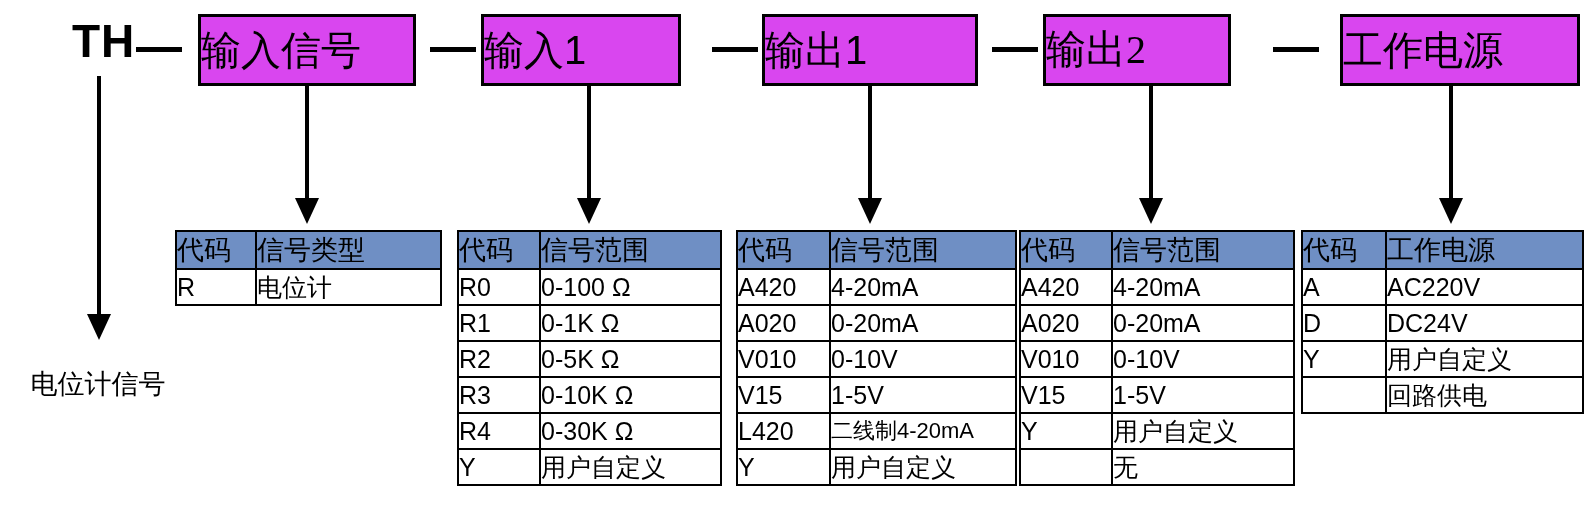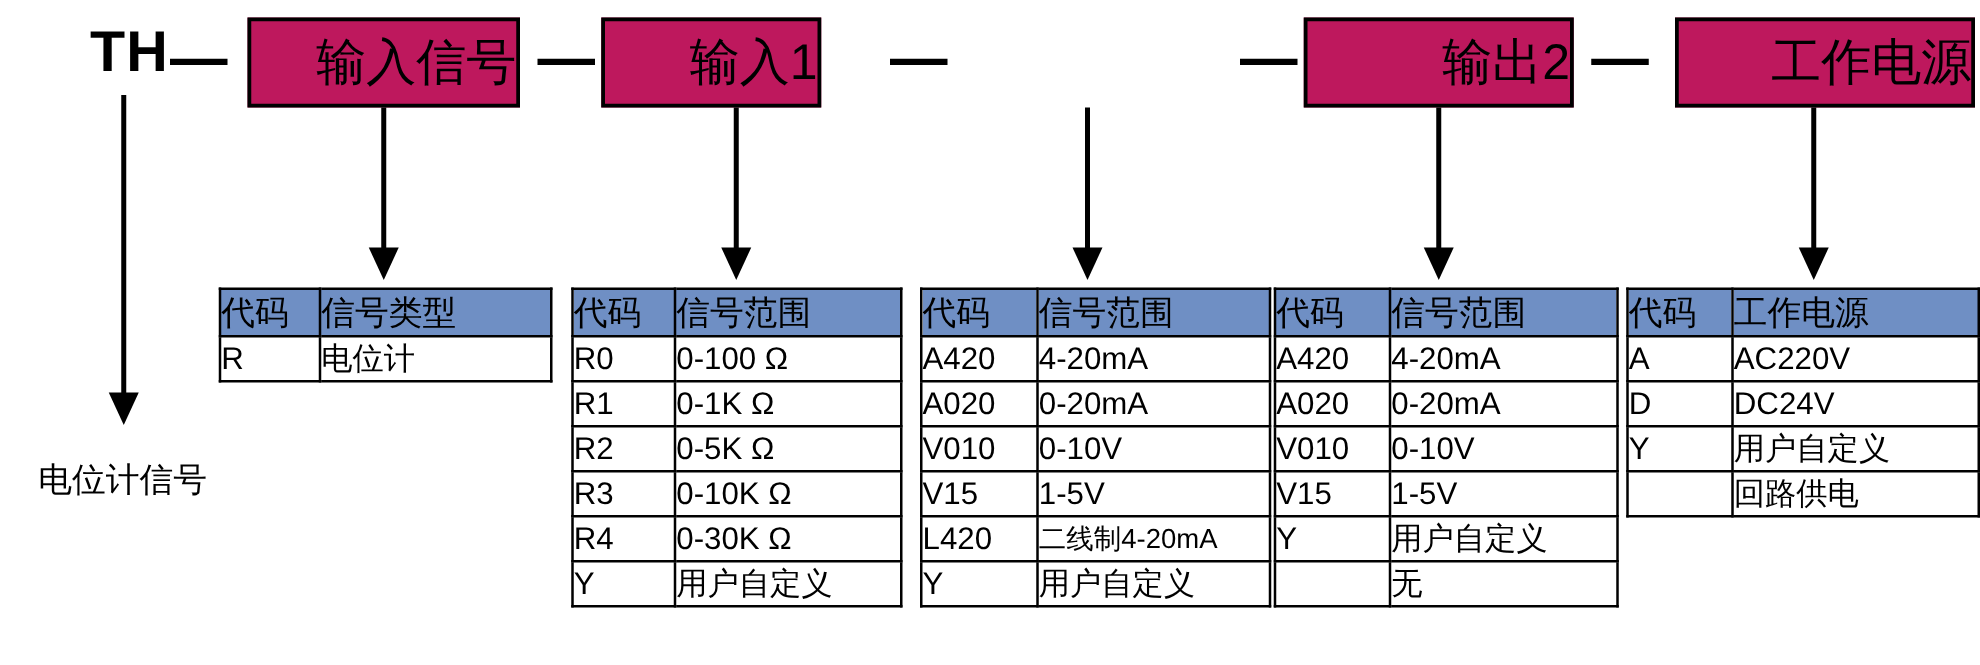--- a/index.html
+++ b/index.html
@@ -29,25 +29,25 @@
     white-space: nowrap;
   }
   .dash {
     position: absolute;
     height: 5px;
     background: #000;
   }
   .topbox {
     position: absolute;
     border: 3px solid #000;
-    background: #be185d;
+    background: #d946ef;
     box-sizing: border-box;
     display: flex;
     align-items: center;
-    justify-content: flex-end;
+    justify-content: flex-start;
     white-space: nowrap;
   }
   .topbox span {
     font-size: 40px;
     line-height: 1;
     letter-spacing: 0px;
   }
 
   
   .vline {
@@ -108,30 +108,33 @@
   <div class="prefix" style="left:72px; top:18px;">TH</div>
 
   <div class="dash" style="left:136px; top:47px; width:46px;"></div>
 
   <div class="topbox" style="left:198px; top:14px; width:218px; height:72px;">
     <span>输入信号</span>
   </div>
 
   <div class="dash" style="left:430px; top:47px; width:46px;"></div>
 
-  <div class="topbox" style="left:481px; top:14px; width:176px; height:72px;">
+  <div class="topbox" style="left:481px; top:14px; width:200px; height:72px;">
     <span>输入1</span>
   </div>
 
   <div class="dash" style="left:712px; top:47px; width:46px;"></div>
 
+  <div class="topbox" style="left:762px; top:14px; width:216px; height:72px;">
+    <span>输出1</span>
+  </div>
 
   <div class="dash" style="left:992px; top:47px; width:46px;"></div>
 
-  <div class="topbox" style="left:1043px; top:14px; width:216px; height:72px;">
+  <div class="topbox" style="left:1043px; top:14px; width:188px; height:72px;font-family:Liberation Serif, serif;">
     <span>输出2</span>
   </div>
 
   <div class="dash" style="left:1273px; top:47px; width:46px;"></div>
 
   <div class="topbox" style="left:1340px; top:14px; width:240px; height:72px;">
     <span>工作电源</span>
   </div>
 
   <div class="vline" style="left:97px; top:76px; height:240px;"></div>

